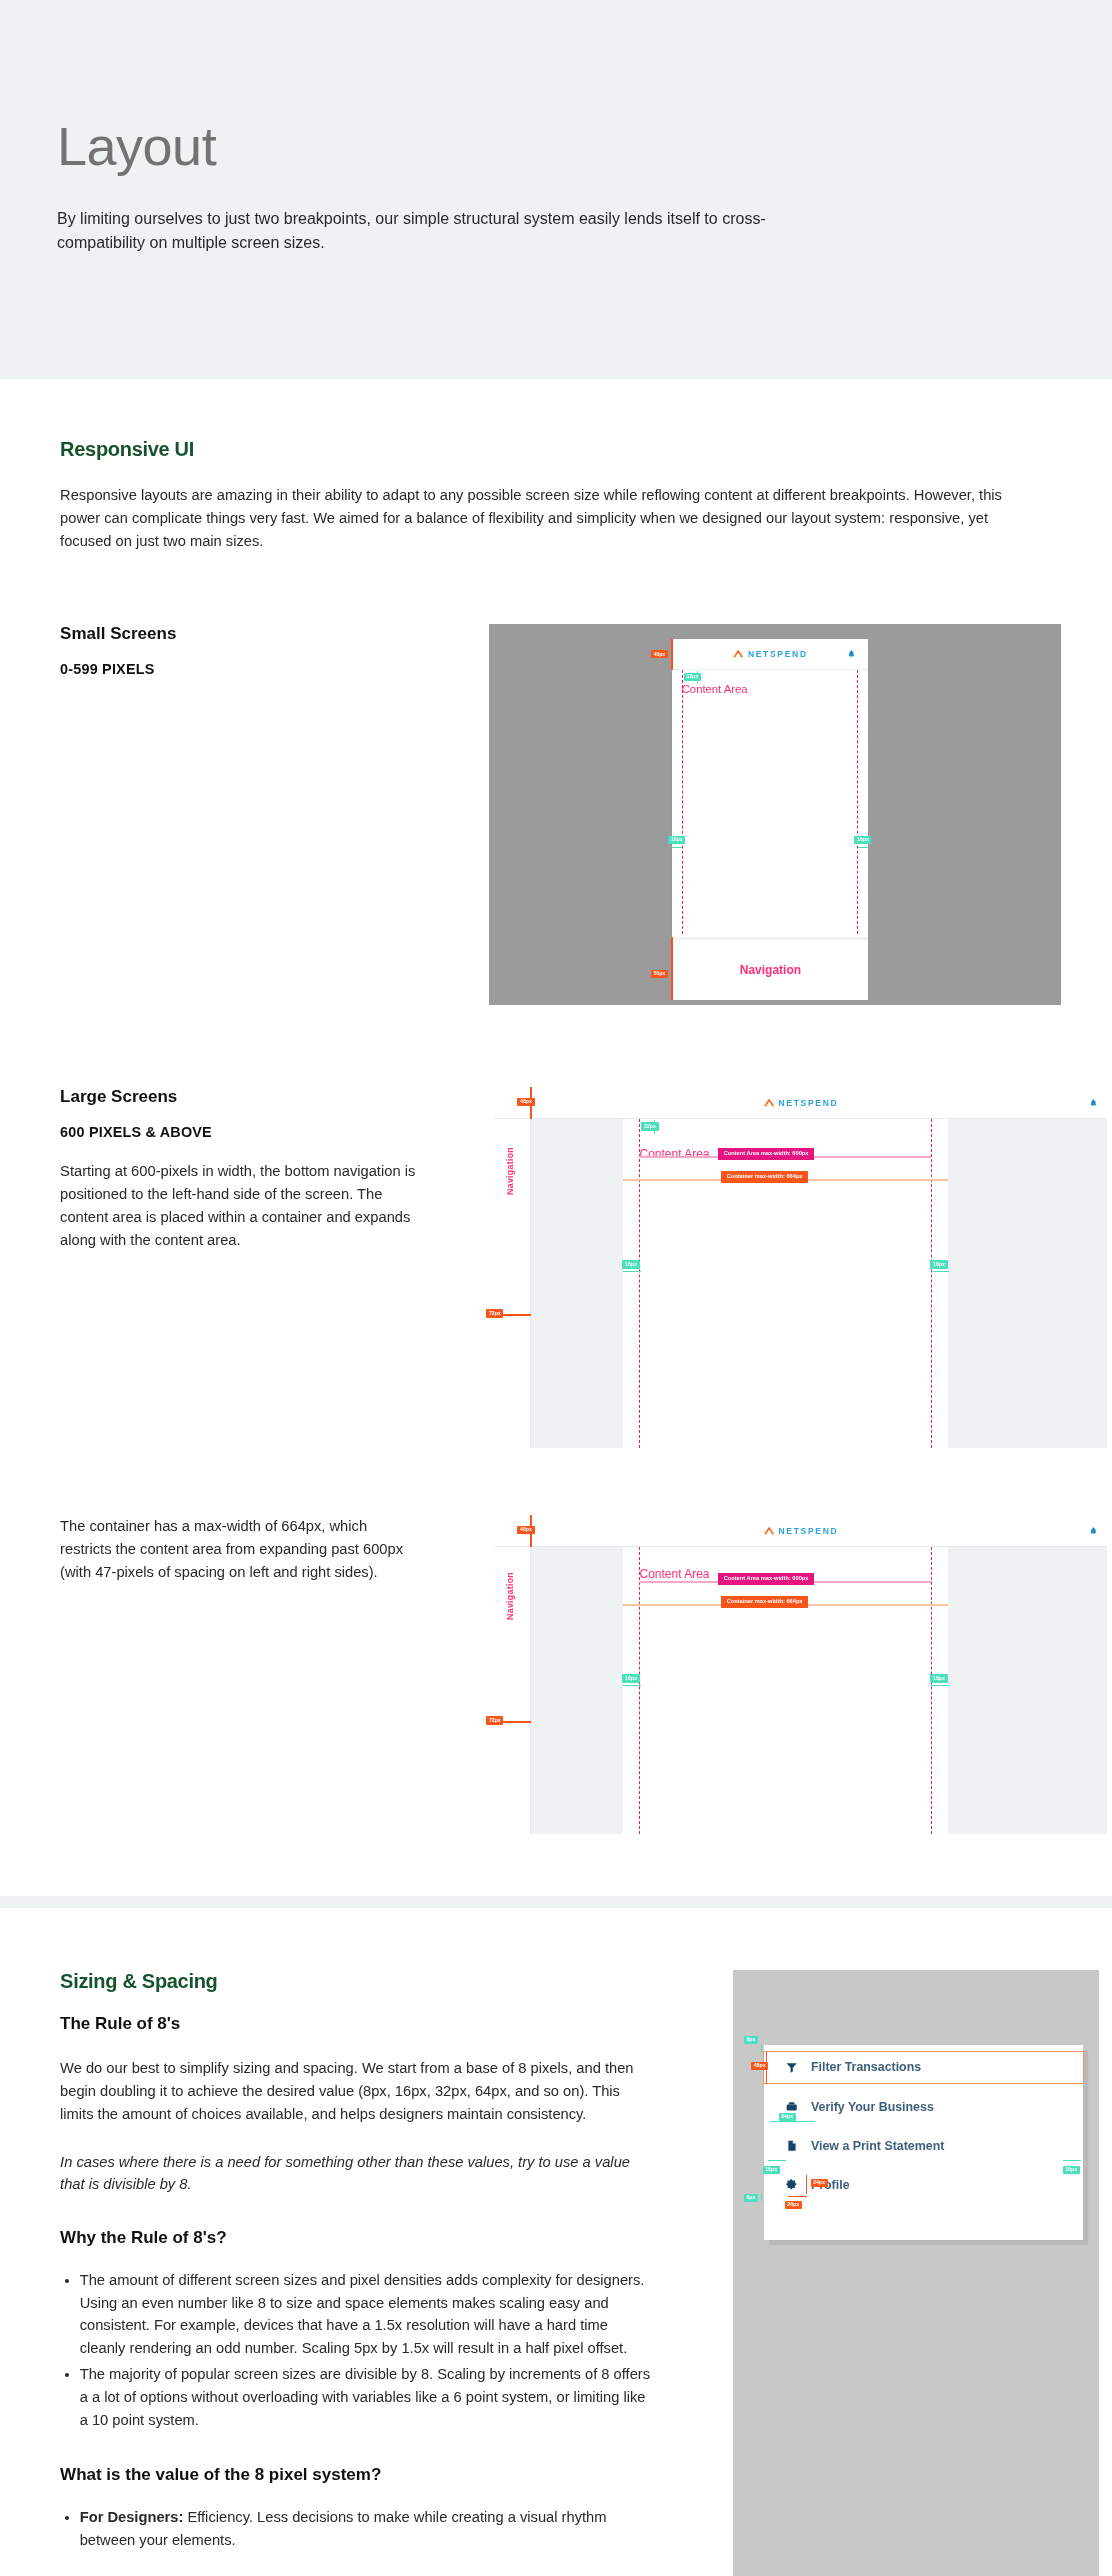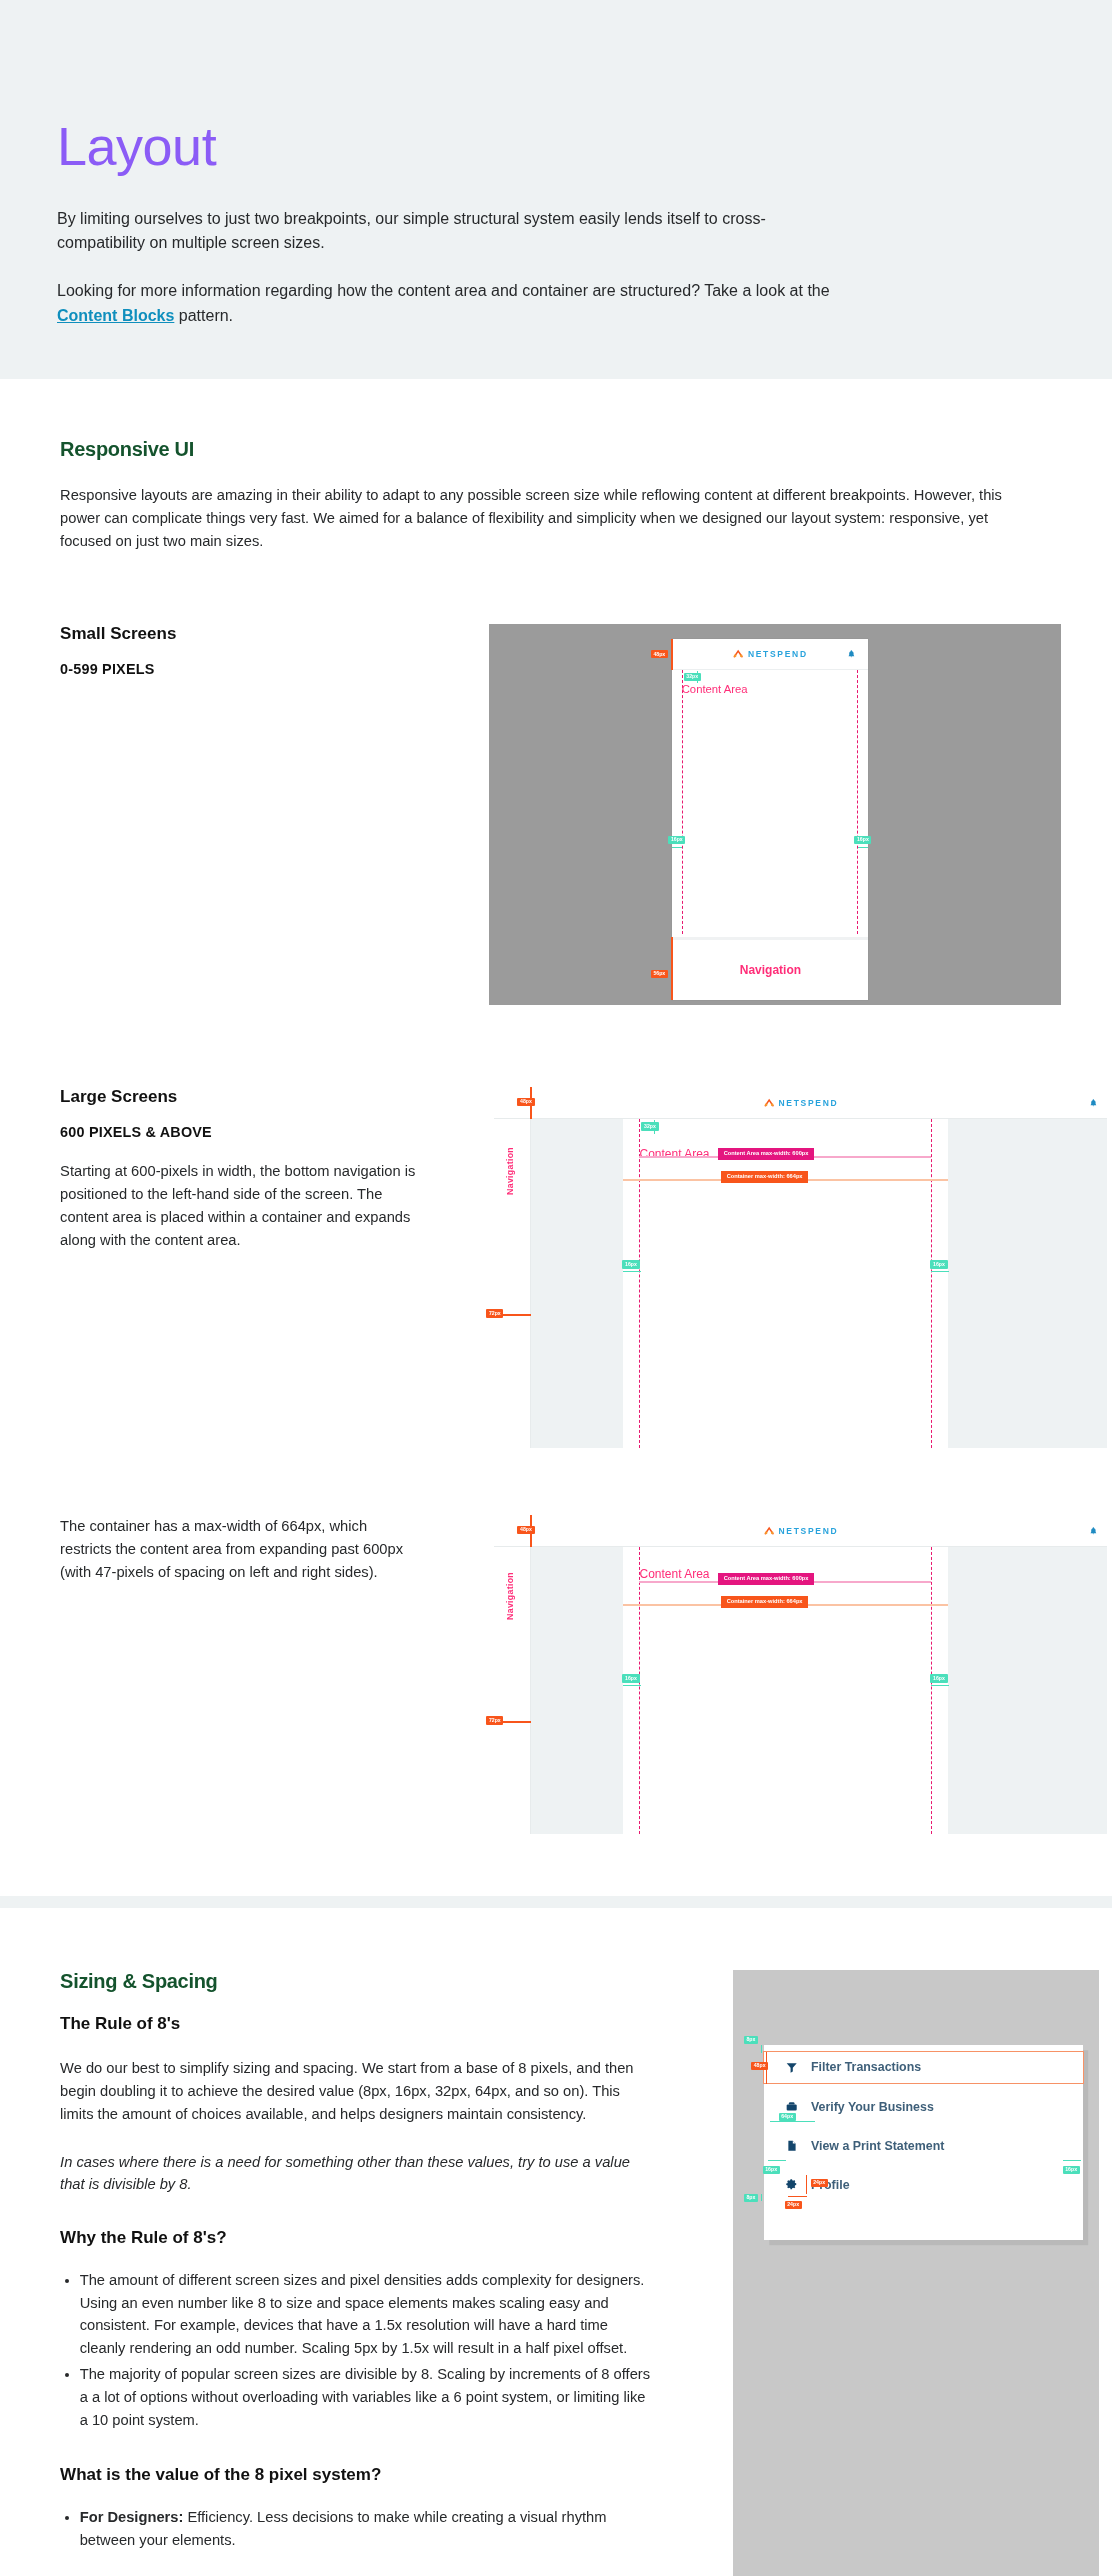--- a/index.html
+++ b/index.html
@@ -15,21 +15,21 @@
   .hero {
     background: #eef2f3;
     padding: 118px 57px 62px 57px;
     height: 379px;
   }
   .hero-title {
     font-size: 54px;
     font-weight: 400;
     letter-spacing: -0.5px;
     line-height: 1.05;
-    color: #8b5cf6;
+    color: #737373;
     margin-bottom: 32px;
   }
   .hero-p {
     font-size: 16px;
     line-height: 1.55;
     color: #27292b;
     max-width: 778px;
     margin-bottom: 23px;
   }
   .hero-p:last-child { margin-bottom: 0; }
@@ -201,21 +201,20 @@
   }
   ul.bl li b { font-weight: bold; }
   .ital { font-style: italic; }
 </style>
 </head>
 <body>
 
 <section class="hero">
   <h1 class="hero-title">Layout</h1>
   <p class="hero-p">By limiting ourselves to just two breakpoints, our simple structural system easily lends itself to cross-compatibility on multiple screen sizes.</p>
-  <p class="hero-p"><span>Looking for more information regarding how the content area and container are structured? Take a look at the </span><a href="#" class="hero-link">Content Blocks</a><span> pattern.</span></p>
 </section>
 
 <section class="section" style="padding-top:59px;">
   <div class="section-inner" style="padding-left:3.1px;">
     <h2 class="h2">Responsive UI</h2>
     <p class="body-p" style="margin-top:23px; max-width:979px;">Responsive layouts are amazing in their ability to adapt to any possible screen size while reflowing content at different breakpoints. However, this power can complicate things very fast. We aimed for a balance of flexibility and simplicity when we designed our layout system: responsive, yet focused on just two main sizes.</p>
   </div>
 </section>
 
 <section class="section" style="padding-top:72px;">

